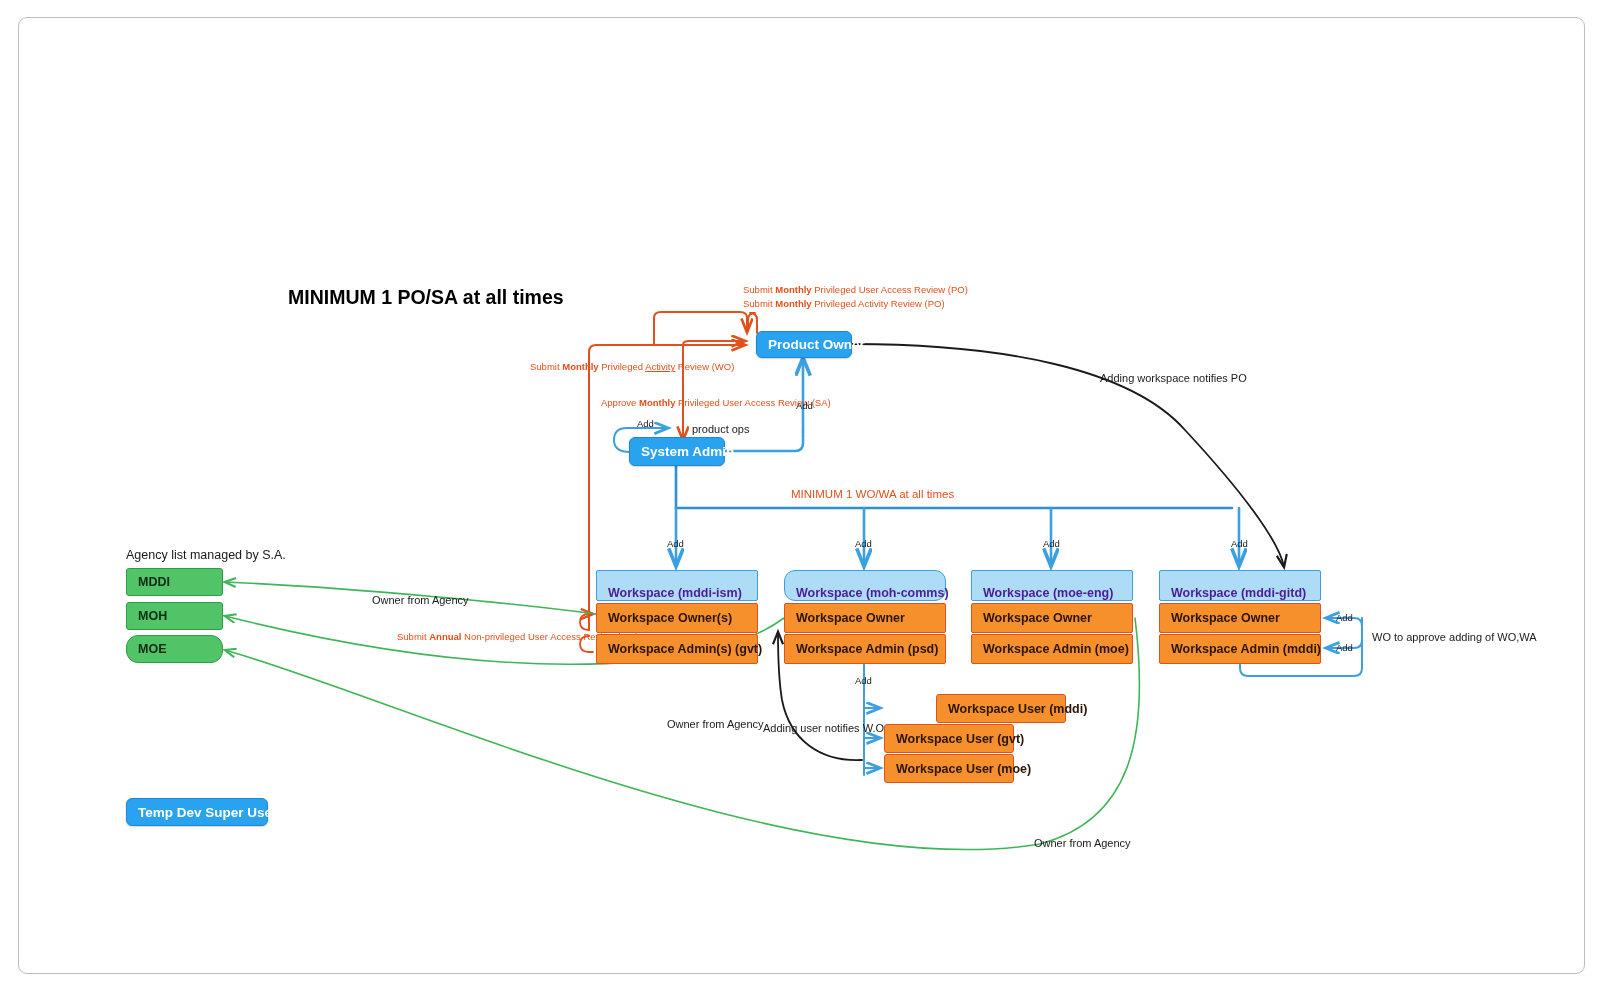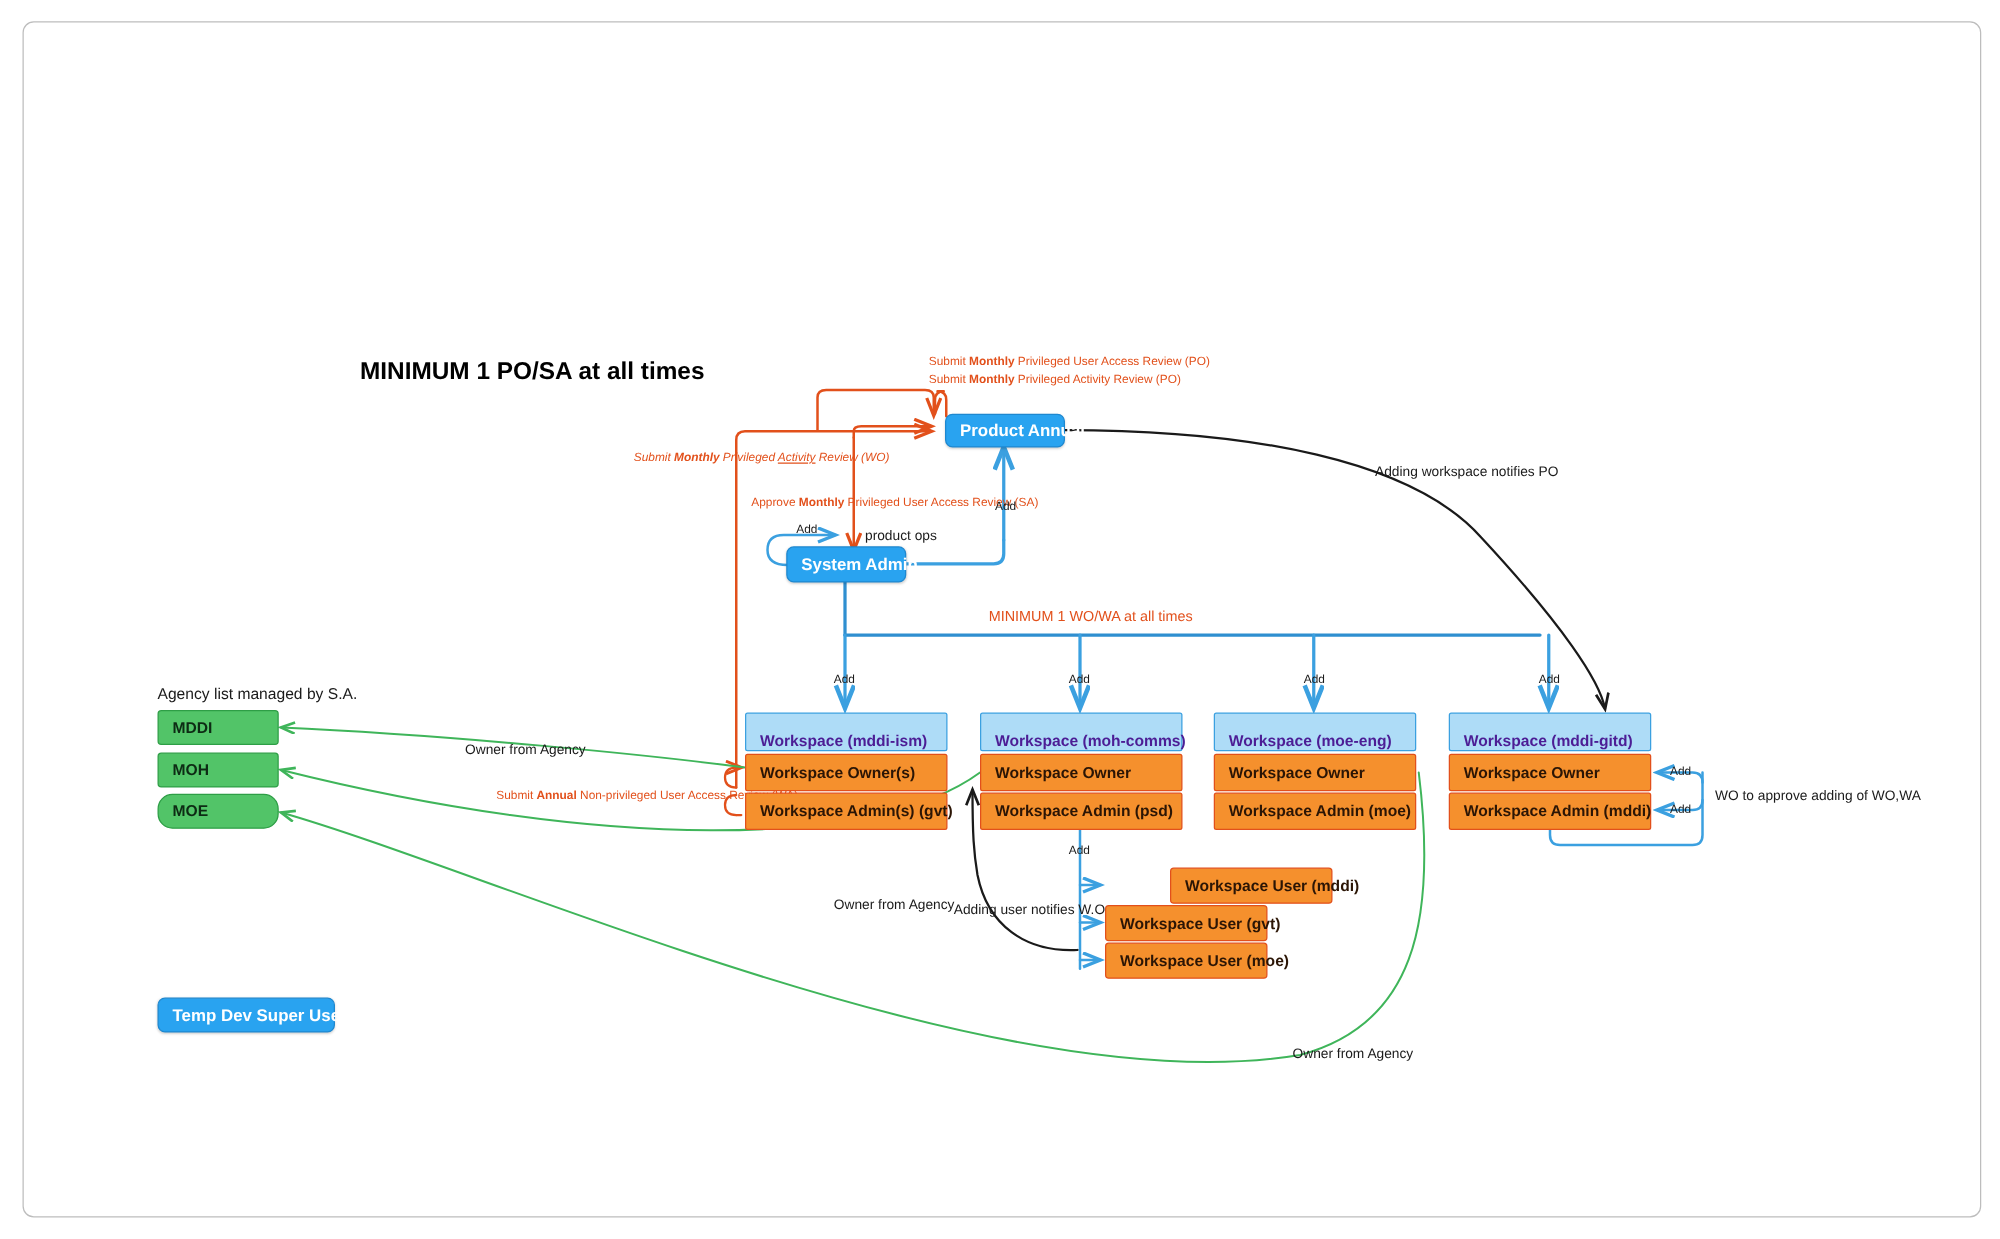--- a/index.html
+++ b/index.html
@@ -124,21 +124,21 @@
   <div class="lbl lbl-black-md" style="left:126px;top:548px;">Agency list managed by S.A.</div>
 
   <div class="lbl lbl-red" style="left:743px;top:284px;">
     <span>Submit </span><b>Monthly</b><span> Privileged User Access Review (PO)</span>
   </div>
 
   <div class="lbl lbl-red" style="left:743px;top:298px;">
     <span>Submit </span><b>Monthly</b><span> Privileged Activity Review (PO)</span>
   </div>
 
-  <div class="lbl lbl-red" style="left:507px;top:361px;font-style:italic;">
+  <div class="lbl lbl-red" style="left:530px;top:361px;">
     <span>Submit </span><b>Monthly</b><span> Privileged </span><u>Activity</u><span> Review (WO)</span>
   </div>
 
   <div class="lbl lbl-red" style="left:601px;top:397px;">
     <span>Approve </span><b>Monthly</b><span> Privileged User Access Review (SA)</span>
   </div>
 
   <div class="lbl lbl-red" style="left:397px;top:631px;">
     <span>Submit </span><b>Annual</b><span> Non-privileged User Access Review (WA)</span>
   </div>
@@ -157,21 +157,21 @@
   <div class="lbl lbl-black" style="left:763px;top:722px;">Adding user notifies W.O.</div>
   <div class="lbl lbl-black" style="left:1372px;top:631px;">WO to approve adding of WO,WA</div>
 
   <div class="lbl lbl-black" style="left:372px;top:594px;">Owner from Agency</div>
   <div class="lbl lbl-black" style="left:667px;top:718px;">Owner from Agency</div>
   <div class="lbl lbl-black" style="left:1034px;top:837px;">Owner from Agency</div>
 
   <div class="lbl lbl-black" style="left:692px;top:423px;">product ops</div>
 
   <div class="node node-blue" style="left:756px;top:331px;width:96px;height:27px;">
-    <span>Product Annual</span>
+    <span>Product Owner</span>
   </div>
 
   <div class="node node-blue" style="left:629px;top:437px;width:96px;height:29px;">
     <span>System Admin</span>
   </div>
 
   <div class="node node-blue" style="left:126px;top:798px;width:142px;height:28px;">
     <span>Temp Dev Super User</span>
   </div>
 
@@ -188,21 +188,21 @@
   <div class="node ws-head" style="left:596px;top:570px;width:162px;height:31px;">
     <span>Workspace (mddi-ism)</span>
   </div>
   <div class="node ws-row" style="left:596px;top:603px;width:162px;height:30px;">
     <span>Workspace Owner(s)</span>
   </div>
   <div class="node ws-row" style="left:596px;top:634px;width:162px;height:30px;">
     <span>Workspace Admin(s) (gvt)</span>
   </div>
 
-  <div class="node ws-head" style="left:784px;top:570px;width:162px;height:31px;">
+  <div class="node ws-head" style="left:784px;top:570px;width:162px;height:31px;border-radius:11px;">
     <span>Workspace (moh-comms)</span>
   </div>
   <div class="node ws-row" style="left:784px;top:603px;width:162px;height:30px;">
     <span>Workspace Owner</span>
   </div>
   <div class="node ws-row" style="left:784px;top:634px;width:162px;height:30px;">
     <span>Workspace Admin (psd)</span>
   </div>
 
   <div class="node ws-head" style="left:971px;top:570px;width:162px;height:31px;">

